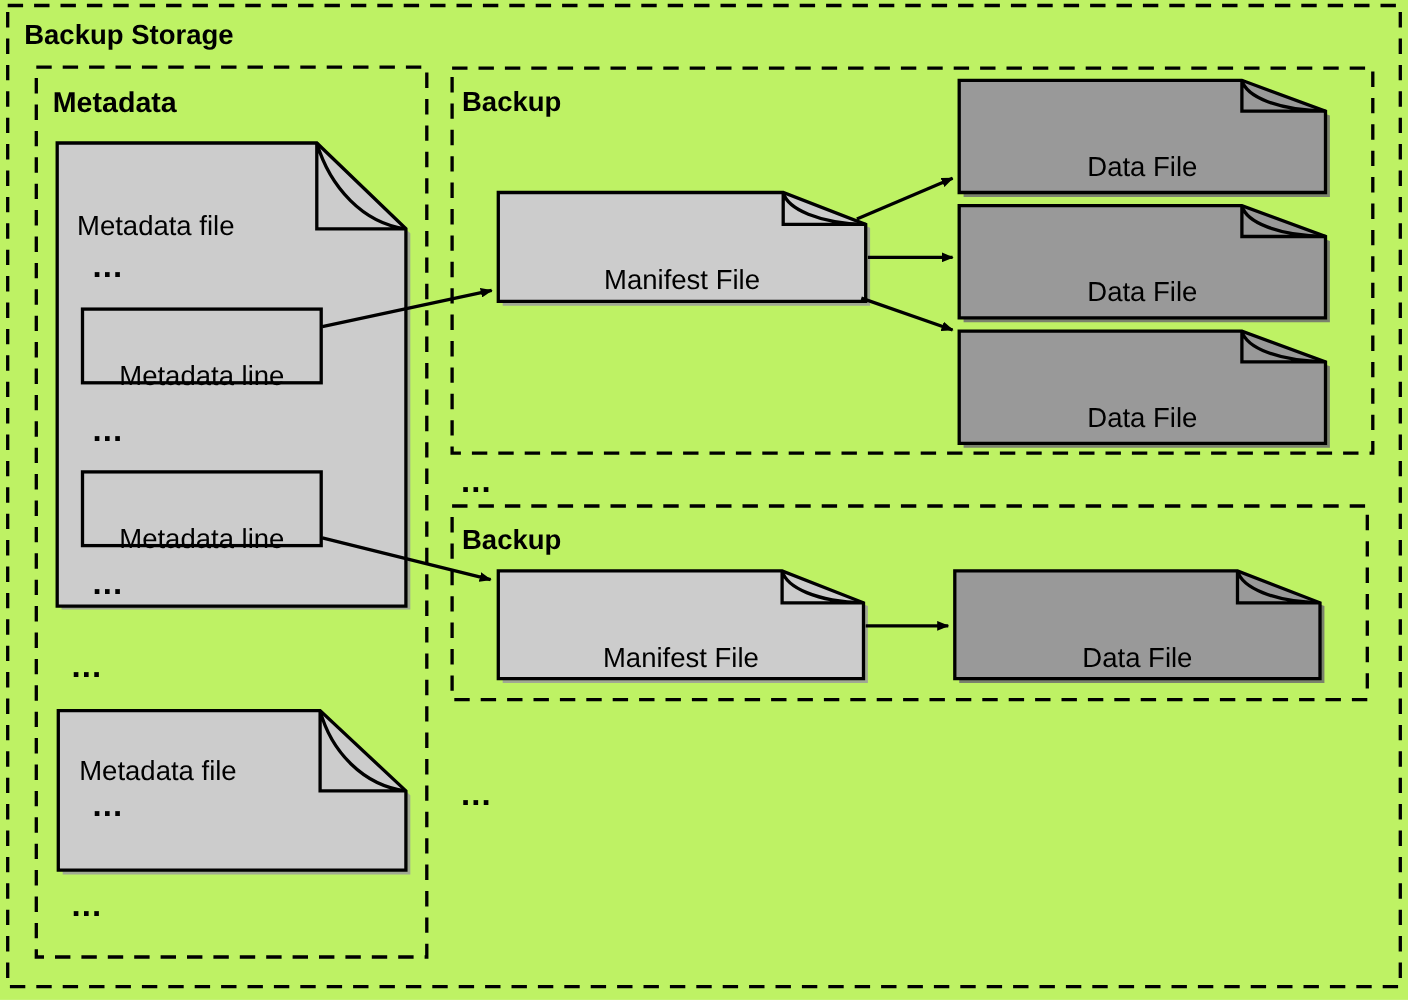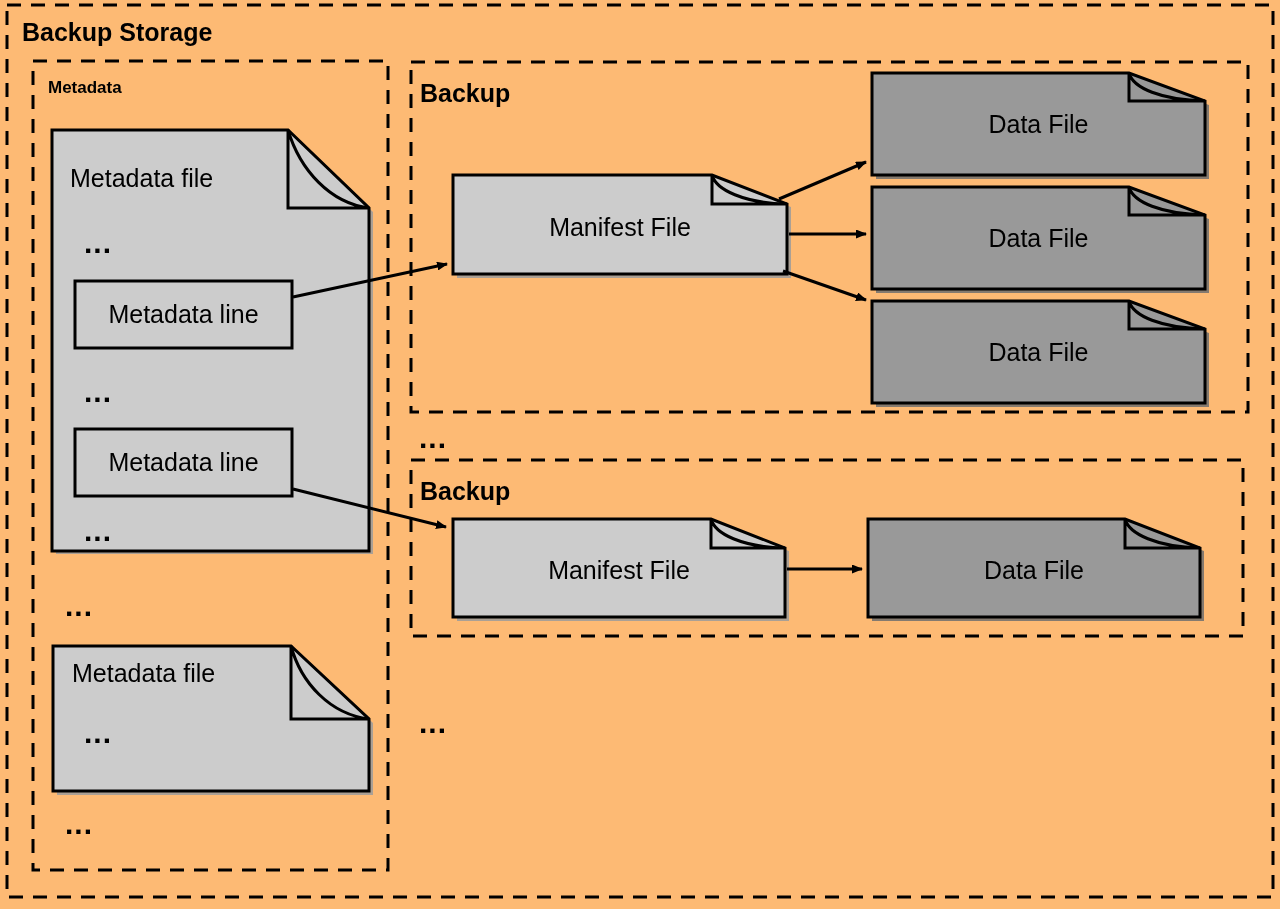--- a/index.html
+++ b/index.html
@@ -8,47 +8,48 @@
     padding: 0;
     background: #ffffff;
   }
   body {
     font-family: "Liberation Sans", sans-serif;
   }
   #canvas {
     position: relative;
     width: 1280px;
     height: 909px;
-    background: #fdba74;
+    background: #bef264;
     overflow: hidden;
   }
   svg.layer {
     position: absolute;
     left: 0;
     top: 0;
     width: 1280px;
     height: 909px;
   }
   .region-label {
     position: absolute;
     font-weight: bold;
     color: #000000;
     white-space: nowrap;
     letter-spacing: 0px;
   }
   #lbl-storage { left: 22px;  top: 18px;  font-size: 25px; }
-  #lbl-metadata { left: 48px;  top: 78px;  font-size: 17px; }
+  #lbl-metadata { left: 48px;  top: 78px;  font-size: 26px; }
   #lbl-backup-1 { left: 420px; top: 79px;  font-size: 25px; }
   #lbl-backup-2 { left: 420px; top: 477px; font-size: 25px; }
 
   .node-label {
     position: absolute;
     color: #000000;
     white-space: nowrap;
     text-align: center;
+    margin-top: 28px;
   }
   .node-label.bold { font-weight: normal; }
 
   .ellipsis {
     position: absolute;
     color: #000000;
     font-size: 30px;
     font-weight: bold;
     line-height: 1;
     letter-spacing: 1px;

